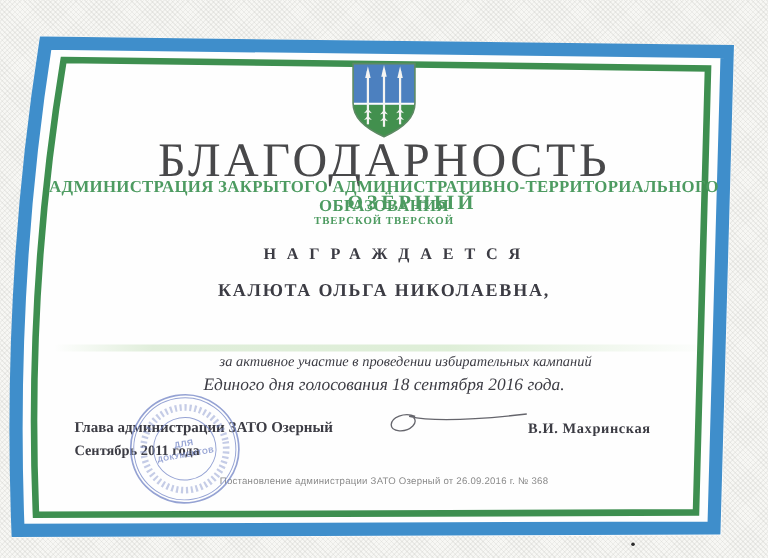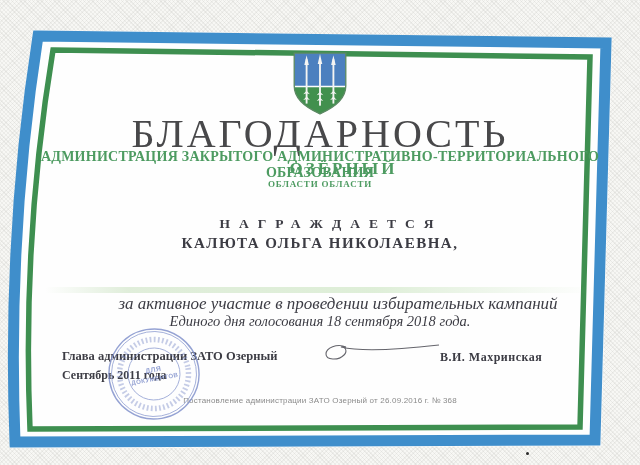--- a/index.html
+++ b/index.html
@@ -25,27 +25,27 @@
   .shield-green{fill:var(--crest-green);}
   .shield-outline{fill:none;stroke:#5d8a63;stroke-width:1.3;}
   .arrow{fill:#f4f4f2;}
   .shield-sep{stroke:#fdfdfd;stroke-width:1.6;}
 
   .title{top:110px;font-size:40px;letter-spacing:3px;color:var(--title-ink);}
   .org-line{top:149px;font-size:14px;font-weight:bold;letter-spacing:.25px;color:var(--header-green);}
   .org-name{top:159px;font-size:17px;font-weight:bold;letter-spacing:3px;color:var(--header-green);margin-left:47px;}
   .org-region{top:179px;font-size:9px;font-weight:bold;letter-spacing:.8px;color:var(--header-green);}
 
-  .awarded{top:216px;font-size:13.5px;font-weight:bold;letter-spacing:9px;padding-left:22px;}
+  .awarded{top:204px;font-size:13.5px;font-weight:bold;letter-spacing:9px;padding-left:22px;}
   .recipient{top:235px;font-size:15px;font-weight:bold;letter-spacing:1.5px;}
   .role{top:264px;font-size:12.5px;}
 
   .band{left:45px;right:45px;top:287px;height:6px;border-radius:3px;z-index:1;
     background:linear-gradient(90deg, rgba(145,195,125,0) 0%, rgba(145,195,125,.28) 15%, rgba(155,205,135,.32) 60%, rgba(145,195,125,0) 100%);}
-  .reason1{top:294px;font-size:17px;font-style:italic;margin-left:36px;}
+  .reason1{top:294px;font-size:12px;font-style:italic;margin-left:36px;}
   .reason2{top:313px;font-size:14.5px;font-style:italic;}
 
   .sig-label{left:62px;top:349px;font-size:12.5px;font-weight:bold;color:var(--body-ink);}
   .signer{left:440px;top:350px;font-size:12px;font-weight:bold;letter-spacing:.5px;color:var(--body-ink);}
   .issue-date{left:62px;top:368px;font-size:12px;font-weight:bold;color:var(--body-ink);}
   #signature-svg{left:322px;top:338px;}
   .sig-stroke{fill:none;stroke:#4a4a52;stroke-width:1.1;opacity:.85;}
 
   .footnote{top:396px;font-size:8px;font-family:"Liberation Sans","DejaVu Sans",sans-serif;
     color:var(--footnote-gray);letter-spacing:.2px;text-align:center;}
@@ -98,28 +98,28 @@
         <polygon class="arrow" points="37.8,42 41,38.5 44.2,42 41,41"></polygon>
         <polygon class="arrow" points="37.8,47.5 41,44 44.2,47.5 41,46.5"></polygon>
       </g>
     </g>
     <path class="shield-outline" d="M3,2 L53,2 L53,34 Q53,50 28,61 Q3,50 3,34 Z"></path>
   </svg>
 
   <div class="abs ctr title">БЛАГОДАРНОСТЬ</div>
   <div class="abs ctr org-line">АДМИНИСТРАЦИЯ ЗАКРЫТОГО АДМИНИСТРАТИВНО-ТЕРРИТОРИАЛЬНОГО ОБРАЗОВАНИЯ</div>
   <div class="abs ctr org-name">ОЗЁРНЫЙ</div>
-  <div class="abs ctr org-region">ОБЛАСТИ ОБЛАСТИ</div>
+  <div class="abs ctr org-region">ТВЕРСКОЙ ТВЕРСКОЙ</div>
 
   <div class="abs ctr awarded">НАГРАЖДАЕТСЯ</div>
   <div class="abs ctr recipient">КАЛЮТА ОЛЬГА НИКОЛАЕВНА,</div>
 
   <div class="abs band"></div>
   <div class="abs ctr reason1">за активное участие в проведении избирательных кампаний</div>
-  <div class="abs ctr reason2">Единого дня голосования 18 сентября 2018 года.</div>
+  <div class="abs ctr reason2">Единого дня голосования 18 сентября 2016 года.</div>
 
   <div class="abs sig-label">Глава администрации ЗАТО Озерный</div>
   <svg id="signature-svg" class="abs" width="120" height="30" viewBox="0 0 120 30">
     <path class="sig-stroke" d="M24,9 C15,5 4,10 4,16 C4,22 16,23 22,17 C26,13 23,8 19,9 C40,14 82,11 117,7"></path>
   </svg>
   <div class="abs signer">В.И. Махринская</div>
   <div class="abs issue-date">Сентябрь 2011 года</div>
 
   <div class="abs ctr footnote">Постановление администрации ЗАТО Озерный от 26.09.2016 г. № 368</div>
 </div>

